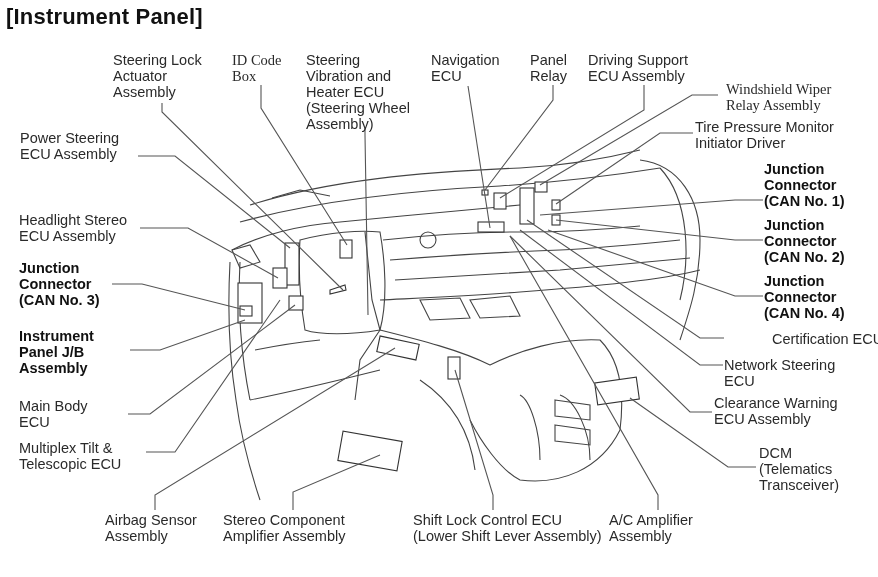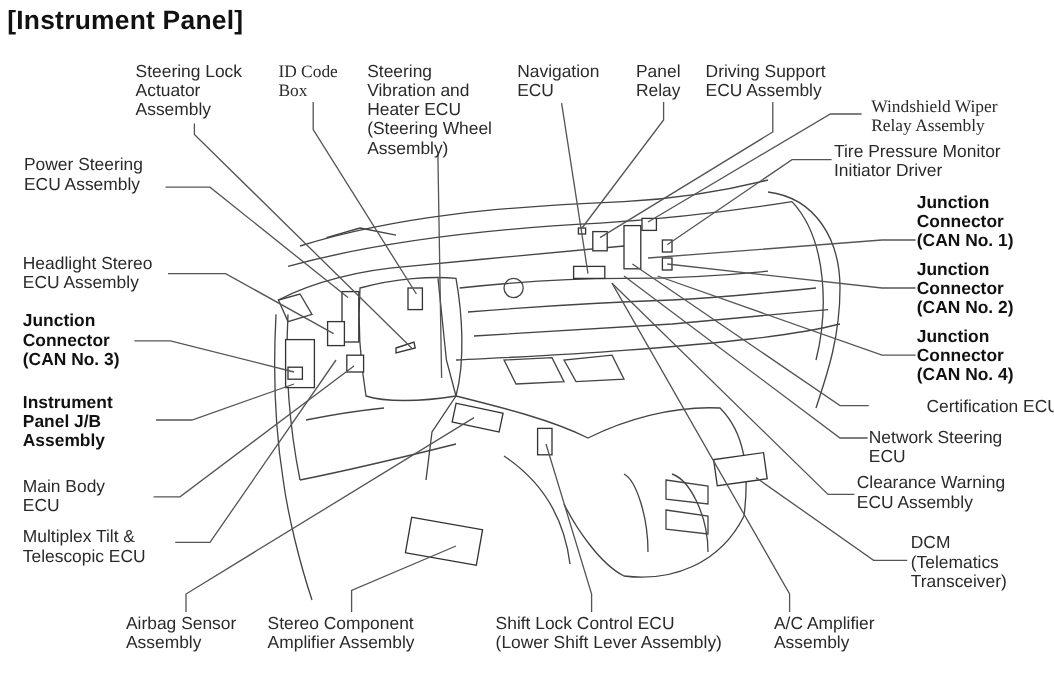--- a/index.html
+++ b/index.html
@@ -150,14 +150,14 @@
 ECU Assembly</div>
 <div class="lbl" style="left:759px;top:445px;">DCM
 (Telematics
 Transceiver)</div>
 <div class="lbl" style="left:105px;top:512px;">Airbag Sensor
 Assembly</div>
 <div class="lbl" style="left:223px;top:512px;">Stereo Component
 Amplifier Assembly</div>
 <div class="lbl" style="left:383px;top:512px;margin-left:30px;">Shift Lock Control ECU
 (Lower Shift Lever Assembly)</div>
-<div class="lbl" style="left:609px;top:512px;margin-left:36px;">A/C Amplifier
+<div class="lbl" style="left:609px;top:512px;">A/C Amplifier
 Assembly</div>
 
 </body></html>

